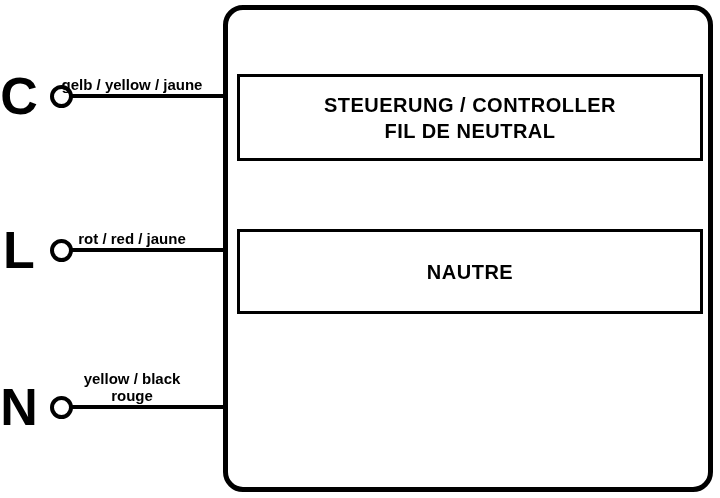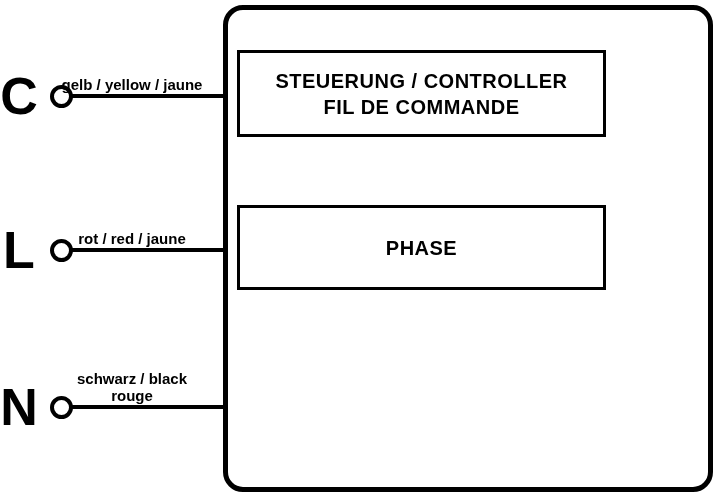--- a/index.html
+++ b/index.html
@@ -17,28 +17,29 @@
     left: 223px; top: 5px;
     width: 490px; height: 487px;
     border: 5px solid #000000;
     border-radius: 20px;
     box-sizing: border-box;
     background: #ffffff;
   }
   .inner-box {
     position: absolute;
     left: 237px;
-    width: 369px;
+    width: 466px;
     border: 3px solid #000000;
     box-sizing: border-box;
     background: #ffffff;
     display: flex;
     flex-direction: column;
     align-items: center;
     justify-content: center;
+    margin-top: 24px;
   }
   .box-line {
     font-size: 20px;
     font-weight: bold;
     line-height: 26px;
     letter-spacing: 0.5px;
     text-align: center;
     white-space: nowrap;
   }
   .terminal-letter {
@@ -95,27 +96,27 @@
   <span class="connector-circle" style="left:50px;top:239px"></span>
   <div class="wire" style="top:248px"></div>
   <div class="wire-label" style="top:247px">
     <div>rot / red / jaune</div>
   </div>
 
   <div class="terminal-letter" style="top:382px">N</div>
   <span class="connector-circle" style="left:50px;top:396px"></span>
   <div class="wire" style="top:405px"></div>
   <div class="wire-label" style="top:404px">
-    <div>schwarz / black</div>
+    <div>yellow / black</div>
     <div>rouge</div>
   </div>
 
   <div class="inner-box" style="top:50px;height:87px">
     <div class="box-line">STEUERUNG / CONTROLLER</div>
-    <div class="box-line">FIL DE COMMANDE</div>
+    <div class="box-line">FIL DE NEUTRAL</div>
   </div>
 
   <div class="inner-box" style="top:205px;height:85px">
-    <div class="box-line">PHASE</div>
+    <div class="box-line">NAUTRE</div>
   </div>
 
 
 </div>
 
 </body></html>

